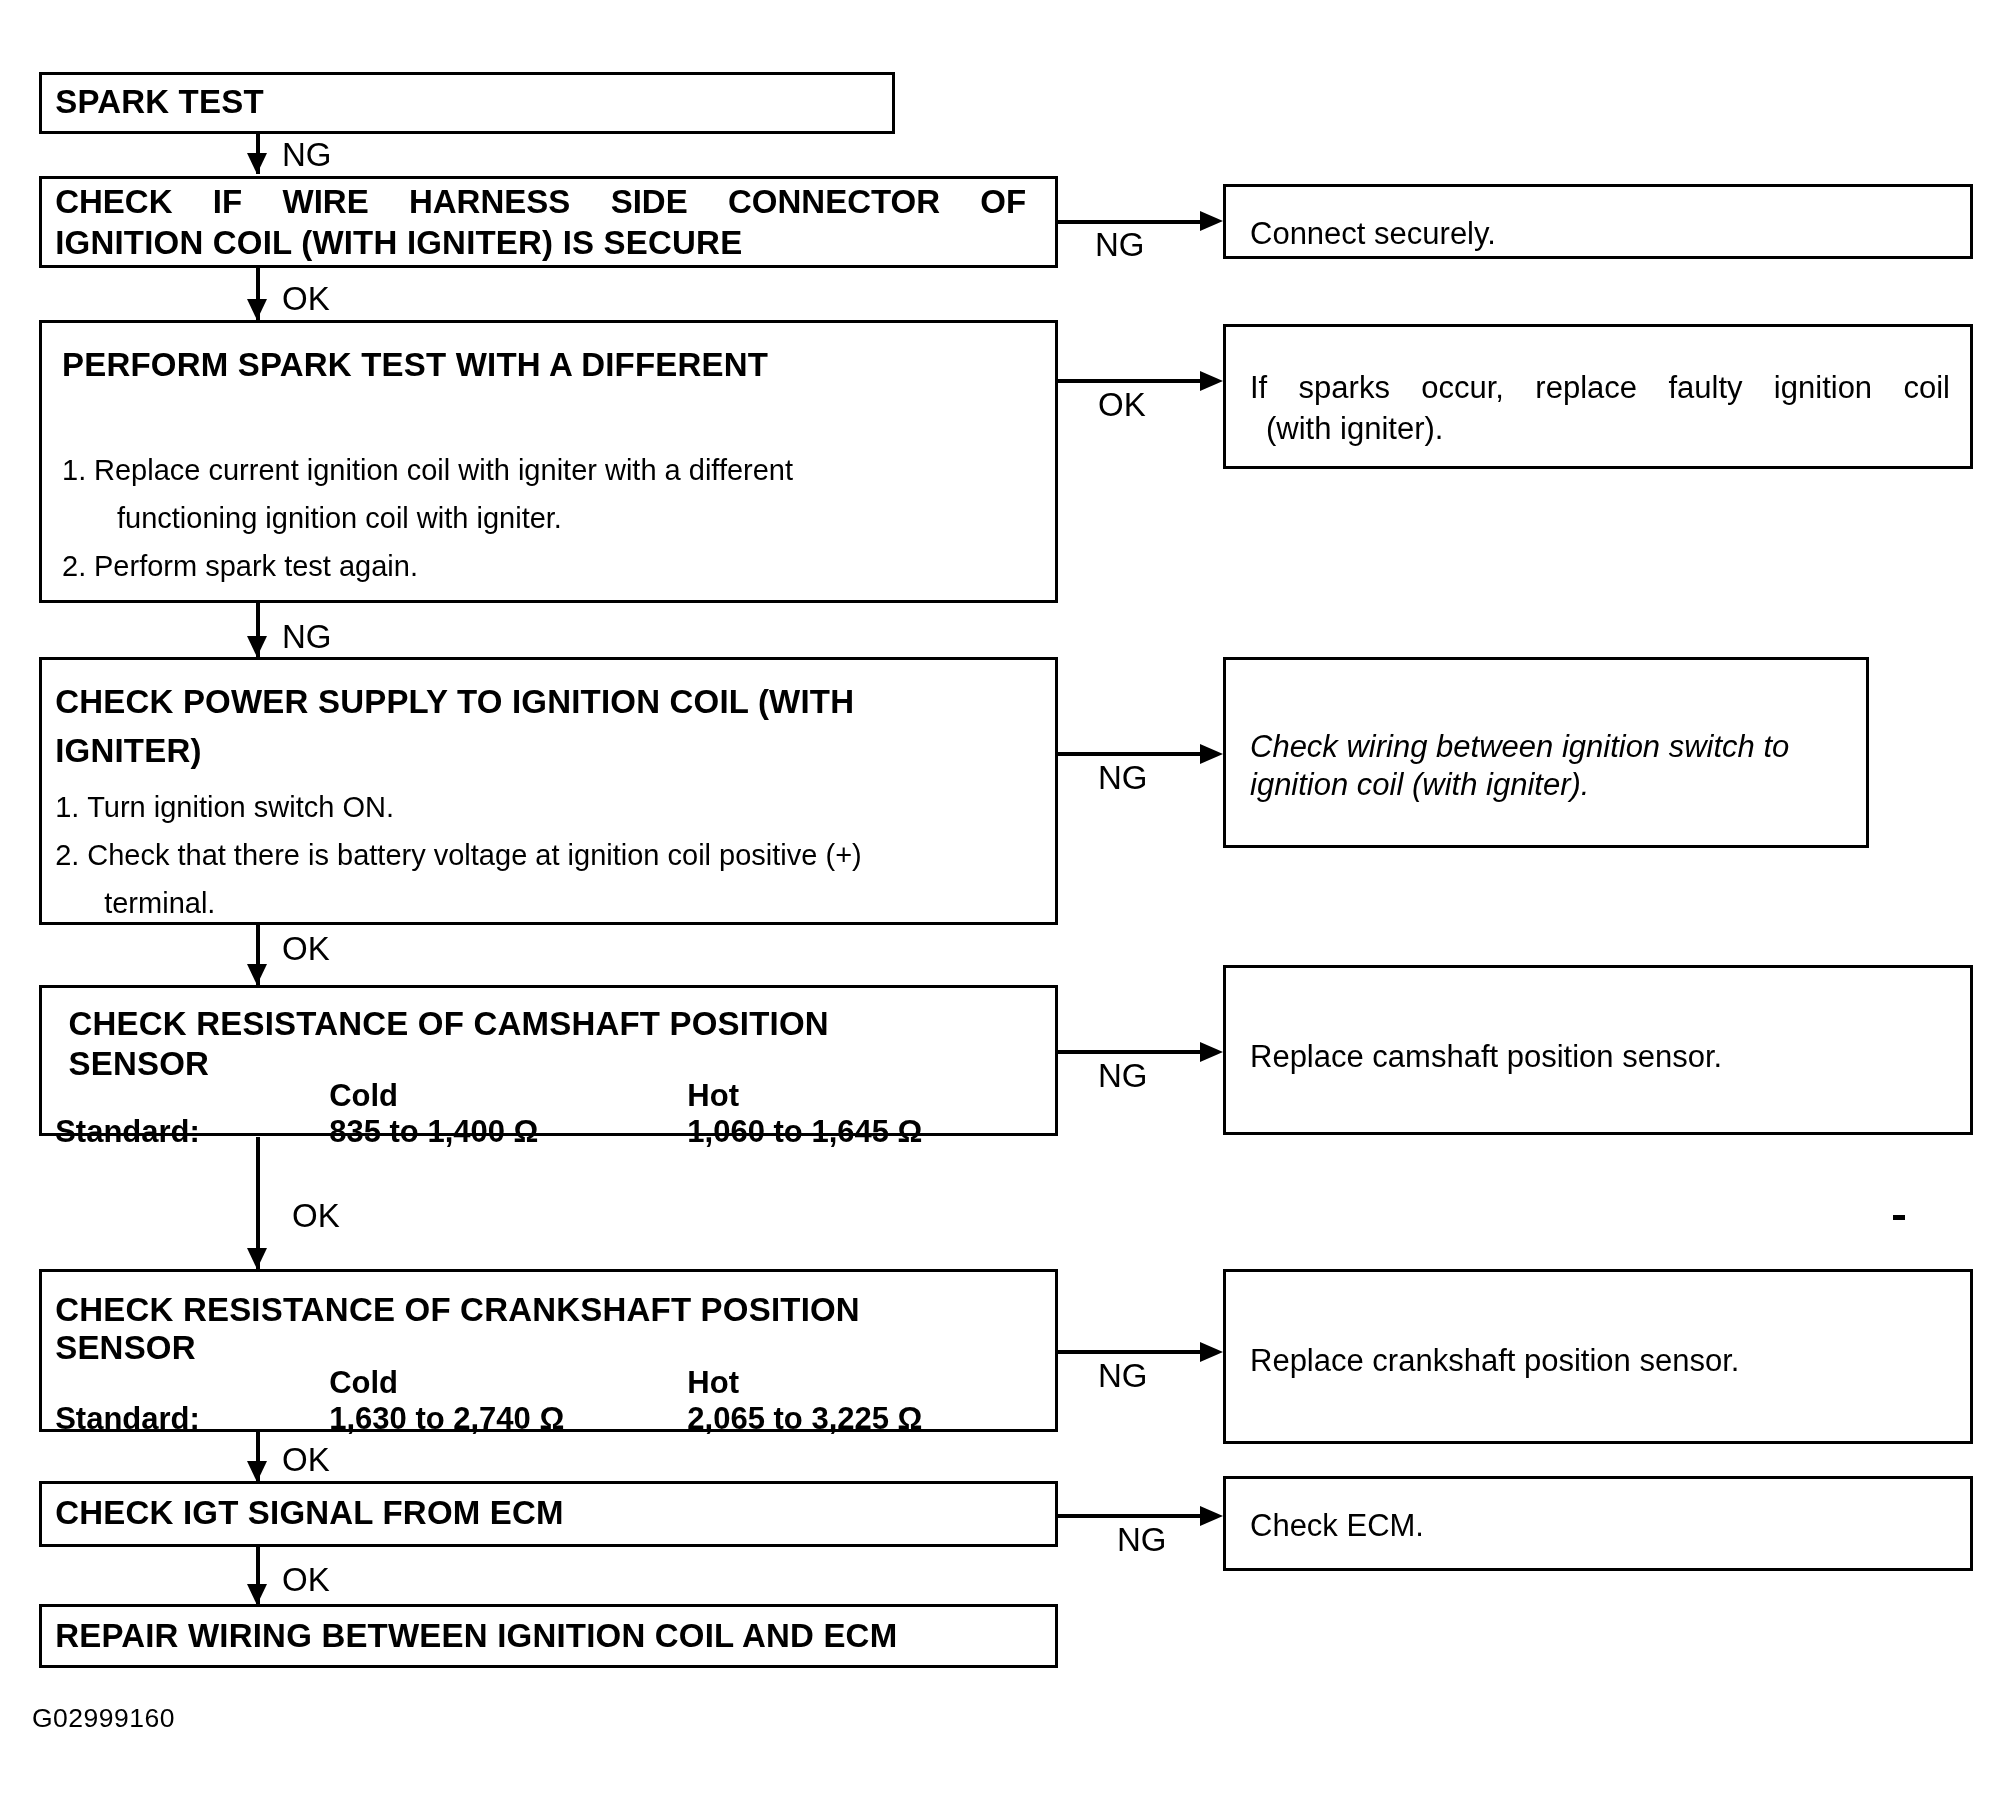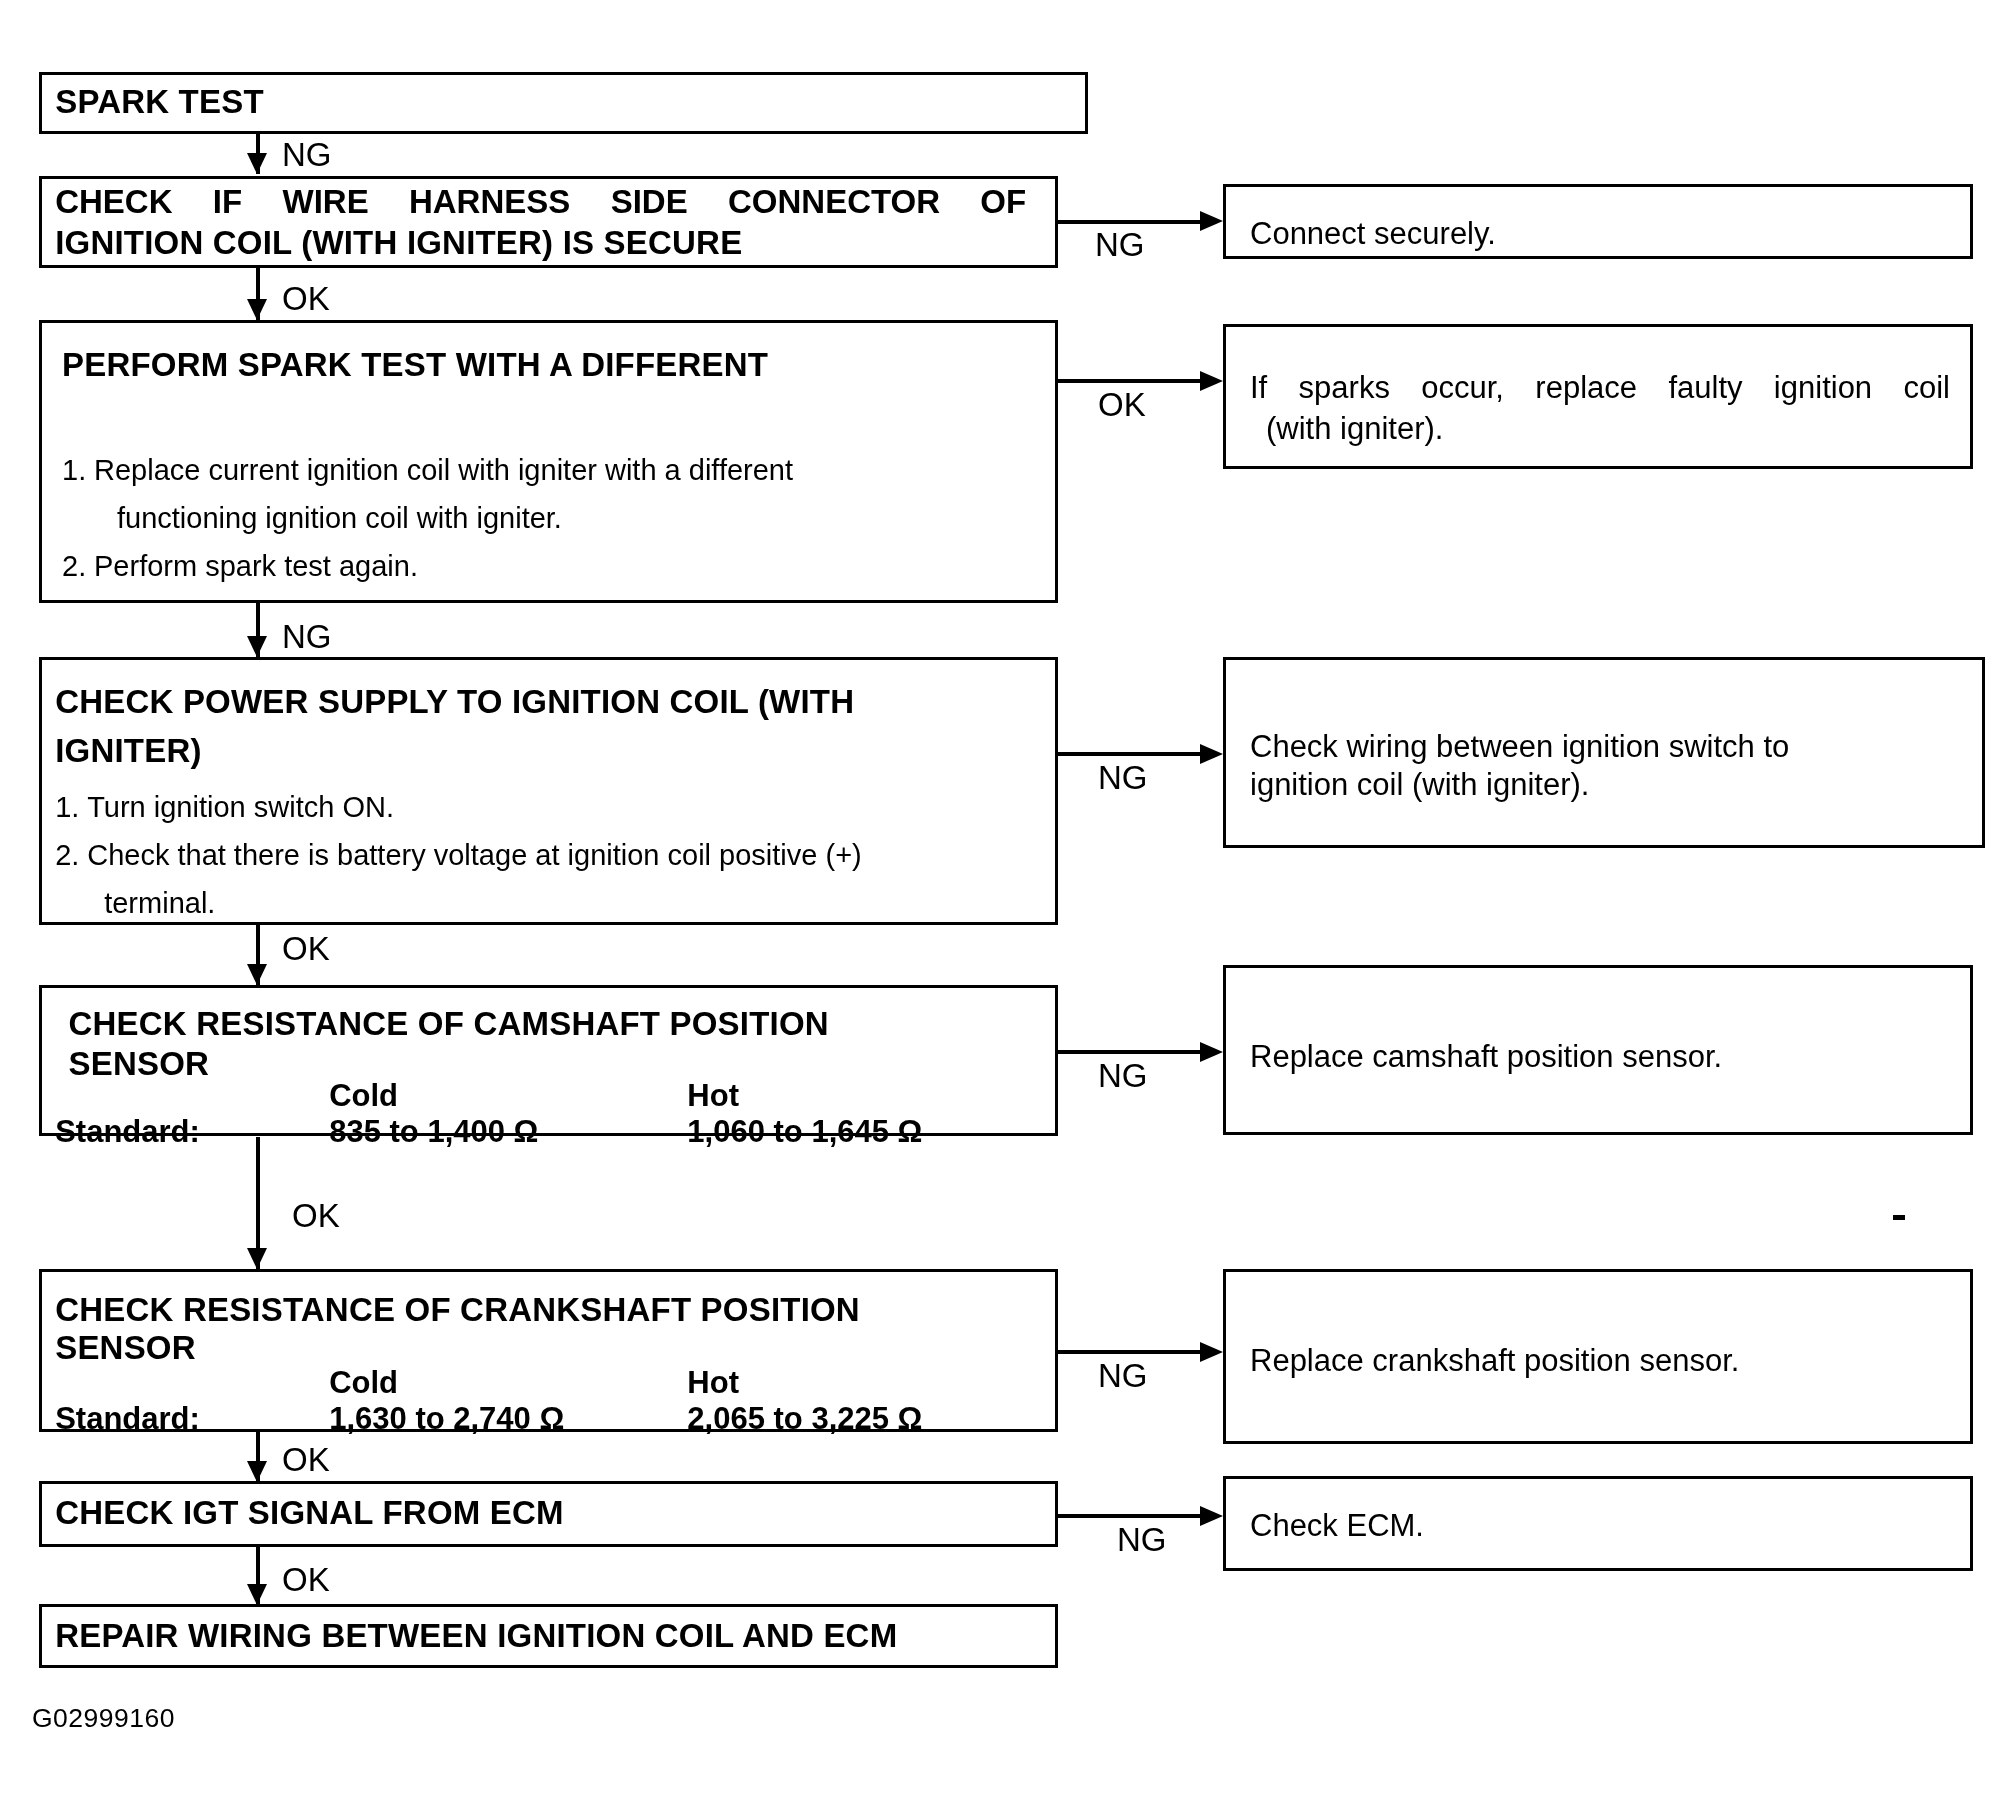--- a/index.html
+++ b/index.html
@@ -120,21 +120,21 @@
     width: 12.3px;
     height: 4.7px;
     background: #000000;
   }
 </style>
 </head>
 <body>
 
 <div id="page">
 
-  <div class="box" style="left:39px; top:72px; width:1049px; height:62px;">
+  <div class="box" style="left:39px; top:72px; width:856px; height:62px;">
     <div class="hdr" style="position:absolute; left:13.2px; top:1.9px;">SPARK TEST</div>
   </div>
 
   <div class="vline" style="left:256px; top:134px; height:40px;"></div>
   <div class="arrow-down" style="left:247px; top:153px;"></div>
   <div class="edge-label" style="left:282px; top:138px;">NG</div>
 
   <div class="box" style="left:39px; top:176px; width:1019px; height:92px;">
     <div class="hdr-just" style="position:absolute; left:13.2px; top:-2.8px; width:971px;">CHECK IF WIRE HARNESS SIDE CONNECTOR OF</div>
     <div class="hdr" style="position:absolute; left:13.2px; top:39px;">IGNITION COIL (WITH IGNITER) IS SECURE</div>
@@ -197,21 +197,21 @@
           <span style="display:inline-block; margin-left:17px;">terminal.</span>
         </span>
       </li>
     </ul>
   </div>
 
   <div class="hline" style="left:1058px; top:752px; width:157px;"></div>
   <div class="arrow-right" style="left:1200px; top:744px;"></div>
   <div class="edge-label" style="left:1098px; top:761px;">NG</div>
 
-  <div class="box" style="left:1223px; top:657px; width:762px; height:191px;">
+  <div class="box" style="left:1223px; top:657px; width:646px; height:191px;font-style:italic;">
     <div class="rt" style="position:absolute; left:24px; top:66px;">Check wiring between ignition switch to</div>
     <div class="rt" style="position:absolute; left:24px; top:104px;">ignition coil (with igniter).</div>
   </div>
 
   <div class="vline" style="left:256px; top:925px; height:61px;"></div>
   <div class="arrow-down" style="left:247px; top:964px;"></div>
   <div class="edge-label" style="left:282px; top:932px;">OK</div>
 
   <div class="box" style="left:39px; top:985px; width:1019px; height:151px;padding-left:28px;">
     <div class="hdr" style="position:absolute; left:26.5px; top:11.4px;">CHECK RESISTANCE OF CAMSHAFT POSITION</div>

